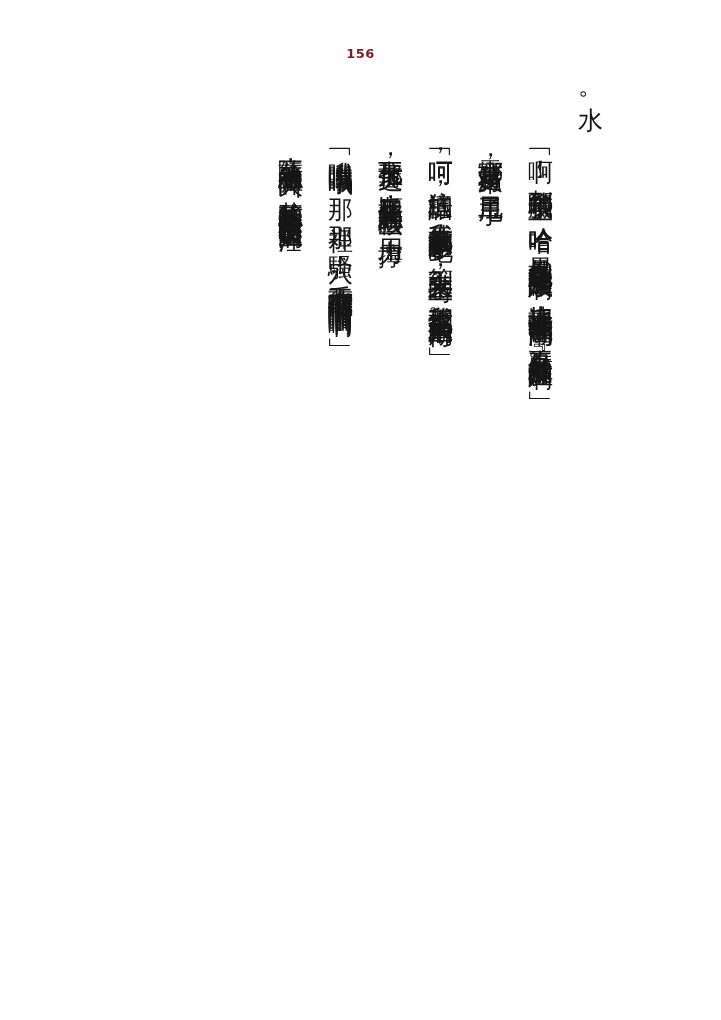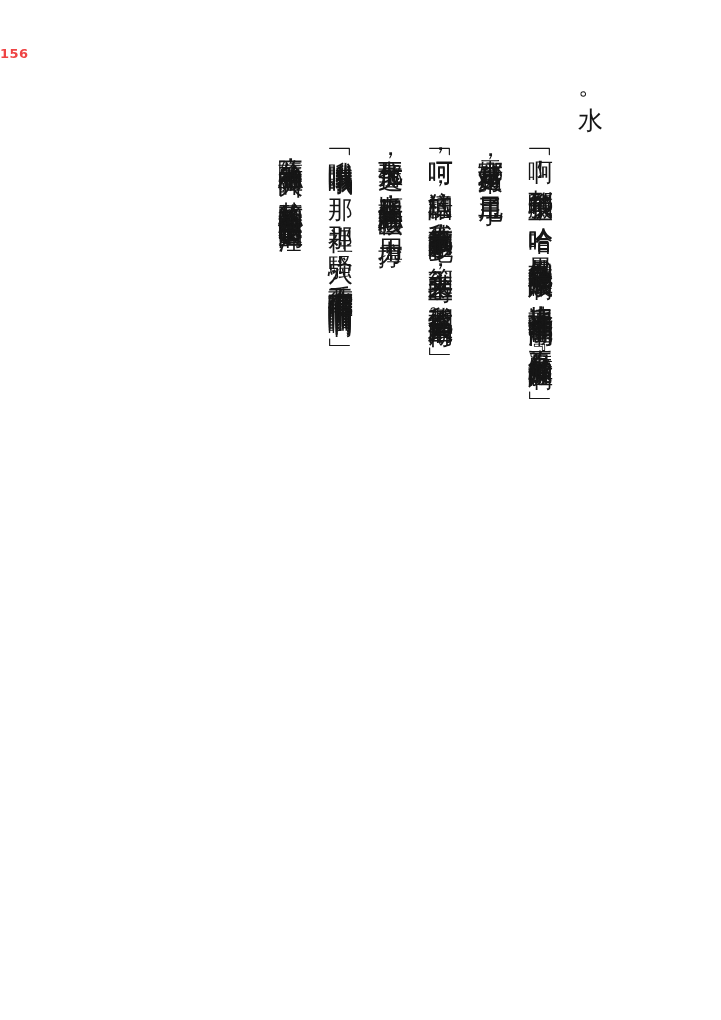--- a/index.html
+++ b/index.html
@@ -14,25 +14,26 @@
     height: 1020px;
     background: #ffffff;
     overflow: hidden;
     font-family: "Liberation Serif", "DejaVu Serif", serif;
   }
   .page-number {
     position: absolute;
     top: 46px;
     left: 0;
     width: 100%;
+    text-align: center;
     font-family: "DejaVu Sans", "Liberation Sans", sans-serif;
     font-size: 13px;
     font-weight: 600;
     letter-spacing: 0.5px;
-    color: #ef4444;
+    color: #7f1d1d;
   }
   .text-area {
     position: absolute;
     top: 87px;
     right: 106px;
     width: 500px;
     height: 850px;
     writing-mode: vertical-rl;
     text-orientation: mixed;
     font-size: 25px;

